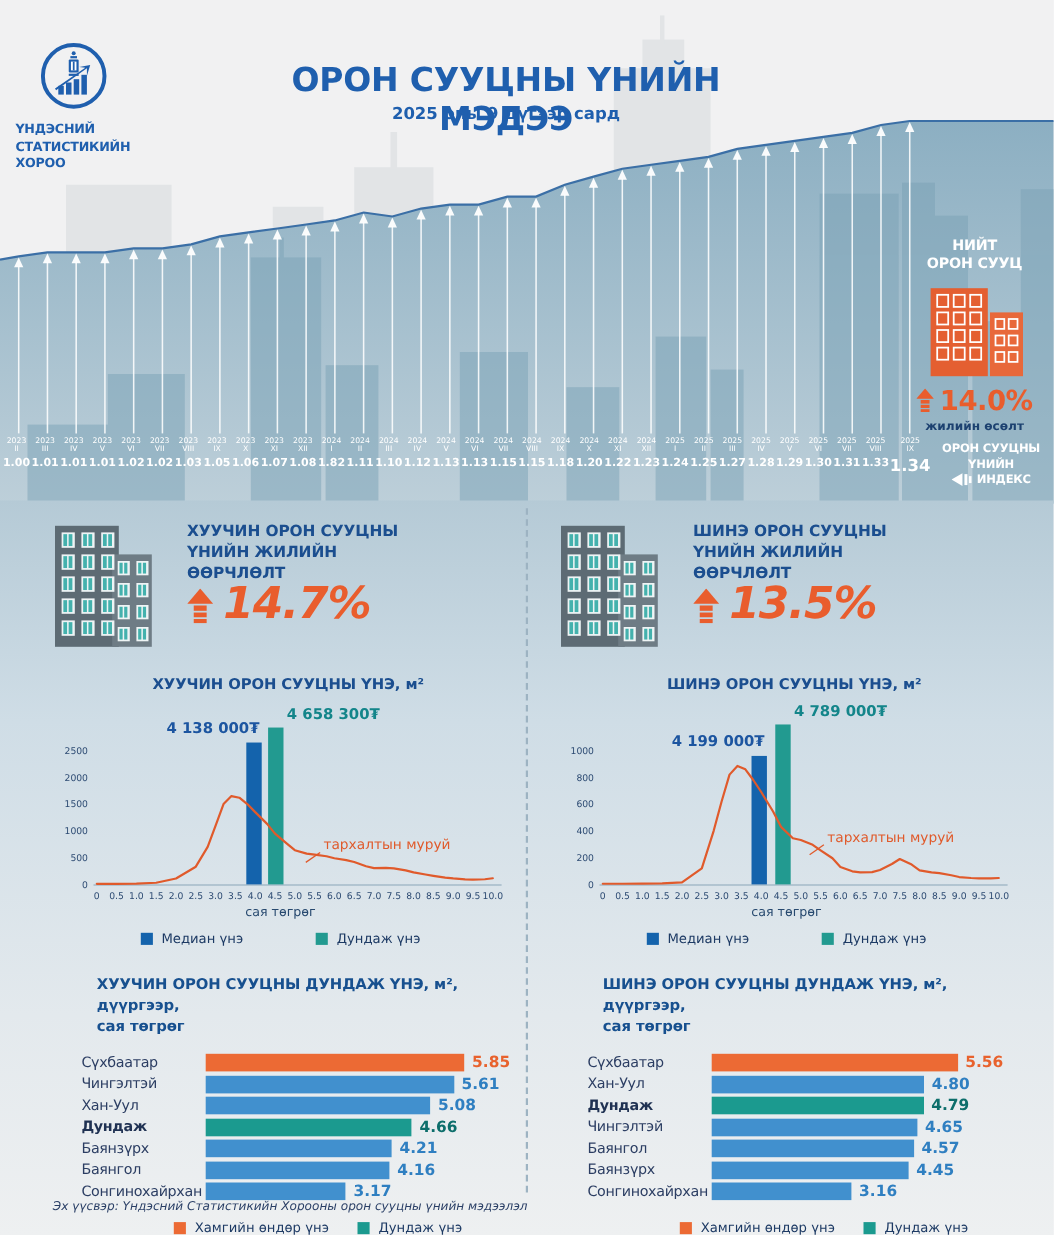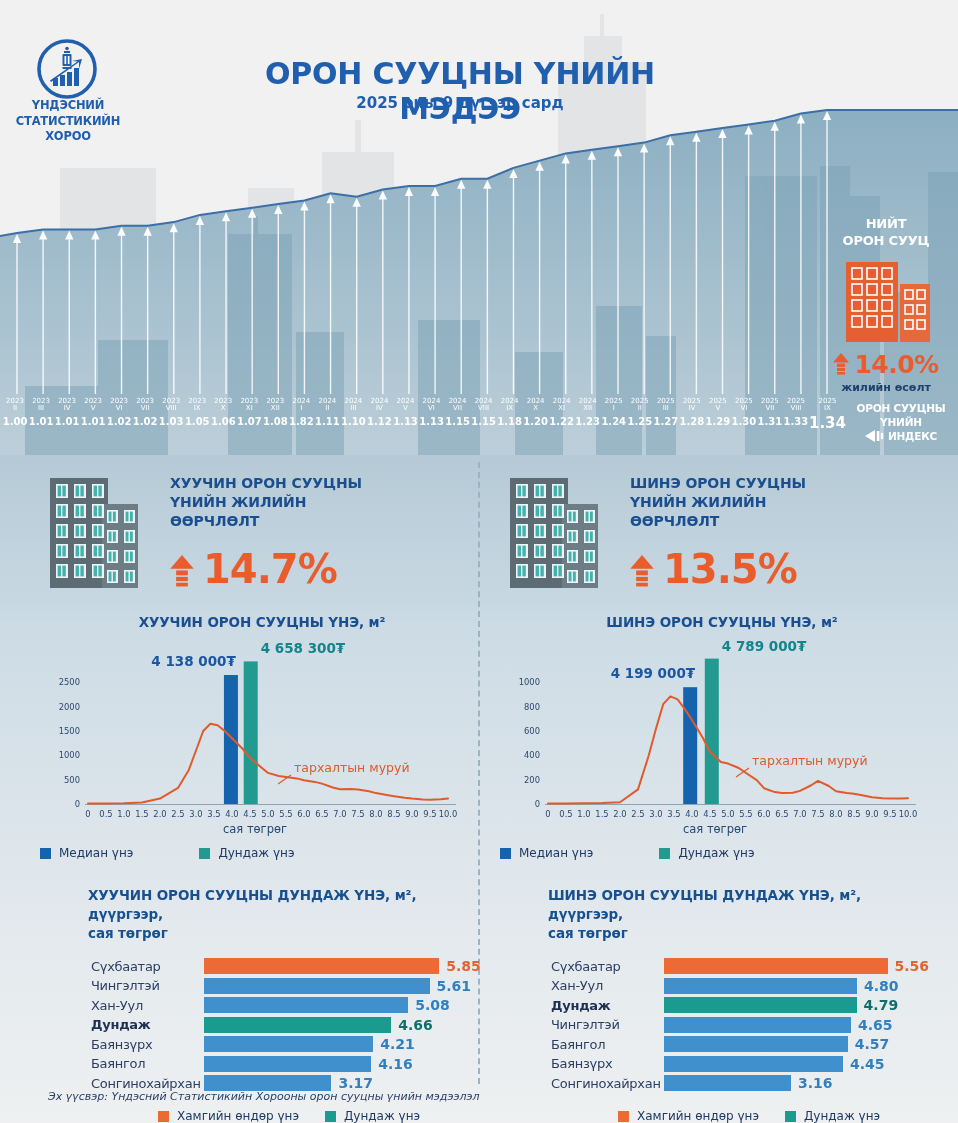--- a/index.html
+++ b/index.html
@@ -3,21 +3,21 @@
 <meta charset="utf-8">
 <style>
   html,body{margin:0;padding:0;}
   body{font-family:"DejaVu Sans","Liberation Sans",sans-serif;}
   .page{position:relative;width:958px;height:1123px;overflow:hidden;background:#f1f1f2;}
   .content-bg{position:absolute;left:0;top:455px;width:958px;height:668px;
     background:linear-gradient(180deg,#b5cad6 0%,#cfdde6 30%,#e3e9ed 70%,#eef0f1 100%);}
   #skySvg{position:absolute;left:0;top:0;}
   
   .logo-svg{position:absolute;left:36px;top:38px;}
-  .org{position:absolute;left:14px;top:98px;width:108px;text-align:center;
+  .org{position:absolute;left:14px;top:110px;width:108px;
     font-weight:bold;color:#1f5fae;font-size:11.5px;line-height:1.35;letter-spacing:-0.2px;}
   .title{position:absolute;left:230px;top:56px;width:460px;text-align:center;
     font-size:30px;font-weight:bold;color:#1f5fae;letter-spacing:-0.2px;}
   .subtitle{position:absolute;left:230px;top:94px;width:460px;text-align:center;
     font-size:15px;font-weight:bold;color:#1f5fae;}
   
   .total{position:absolute;left:826px;top:216px;width:120px;text-align:center;}
   .total-title{color:#fff;font-weight:bold;font-size:13px;line-height:1.3;letter-spacing:-0.2px;}
   .total-icon{margin:8px auto 0 auto;display:block;}
   .growth-row{display:flex;justify-content:center;align-items:center;gap:5px;margin-top:6px;}
@@ -36,36 +36,36 @@
   
   .divider{position:absolute;left:478px;top:462px;height:622px;width:0;border-left:2px dashed #9db3c2;}
   
   .col{position:absolute;top:468px;width:428px;}
   .col-left{left:40px;}
   .col-right{left:500px;}
   .sec-head{display:flex;}
   .b-icon{width:100px;flex:none;padding-top:8px;}
   .head-text{margin-left:30px;padding-top:6px;}
   .heading{font-size:14px;font-weight:bold;color:#1b4e8f;line-height:1.35;letter-spacing:-0.1px;}
-  .pct-row{display:flex;align-items:flex-end;gap:9px;margin-top:20px;}
+  .pct-row{display:flex;align-items:flex-end;gap:9px;margin-top:0;font-style:italic;}
   .pct-num{font-size:40px;font-weight:bold;color:#e95d2d;line-height:0.9;letter-spacing:-1px;}
   .chart-title{margin:22px 0 0 16px;font-size:13.5px;font-weight:bold;color:#1b4e8f;letter-spacing:-0.1px;text-align:center;}
   svg.dist{display:block;margin-top:6px;}
   .xlabel{width:430px;text-align:center;margin-top:0;font-size:11.5px;color:#27496f;}
-  .dist-legend{width:430px;display:flex;gap:66px;margin-top:10px;
+  .dist-legend{width:430px;display:flex;justify-content:center;gap:66px;margin-top:10px;
     font-size:12px;color:#1d3a64;align-items:center;}
   .leg-item{display:flex;align-items:center;}
   .sq{width:11px;height:11px;margin-right:8px;flex:none;}
   .sq-med{background:#1463ac;}
   .sq-mean{background:#229a90;}
   .sq-max{background:#ec6a34;}
   .sq-avg{background:#1b9a8f;}
   .district-title{margin:26px 0 0 48px;font-size:13.5px;font-weight:bold;color:#17508f;
     line-height:1.4;letter-spacing:-0.1px;}
-  .d-rows{margin:14px 0 0 51px;}
+  .d-rows{margin:14px 0 0 34px;}
   .d-row{display:flex;align-items:center;height:19.5px;}
   .d-label{width:113px;flex:none;font-size:13px;color:#2c3e63;letter-spacing:-0.3px;}
   .d-label.avg{font-weight:bold;color:#1f3152;}
   .d-bar{height:16px;flex:none;}
   .b-max{background:#ec6a34;}
   .b-avg{background:#1b9a8f;}
   .b-std{background:#4190ce;}
   .d-val{margin-left:7px;font-size:14px;font-weight:bold;}
   .v-max{color:#e8622d;}
   .v-avg{color:#0d6e6b;}

